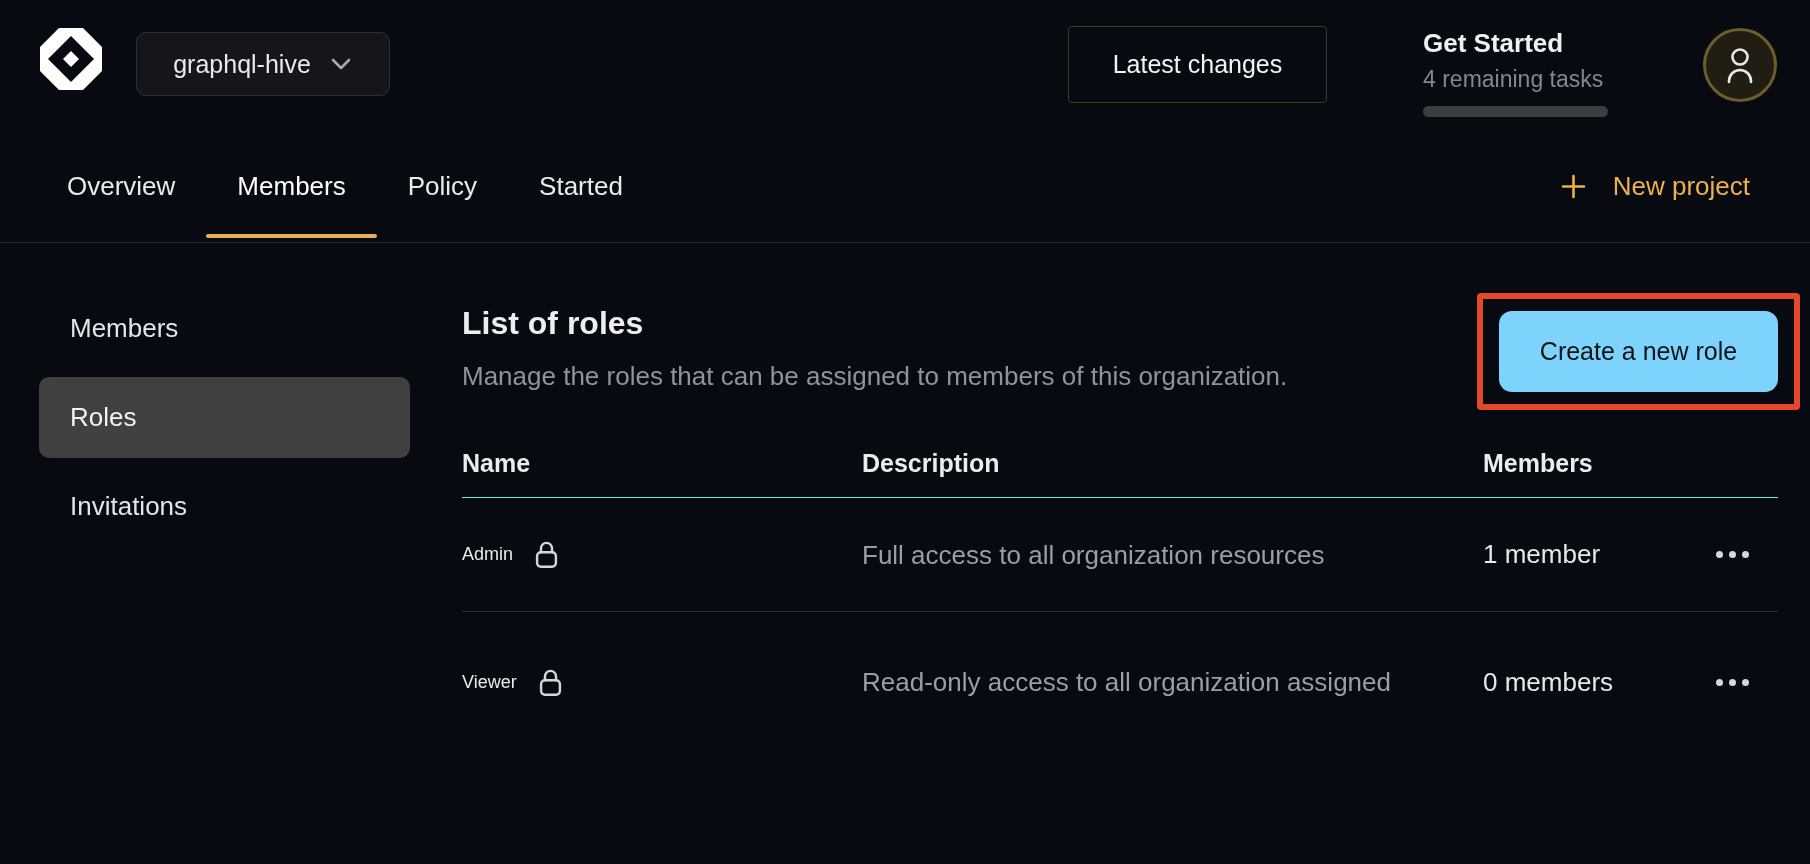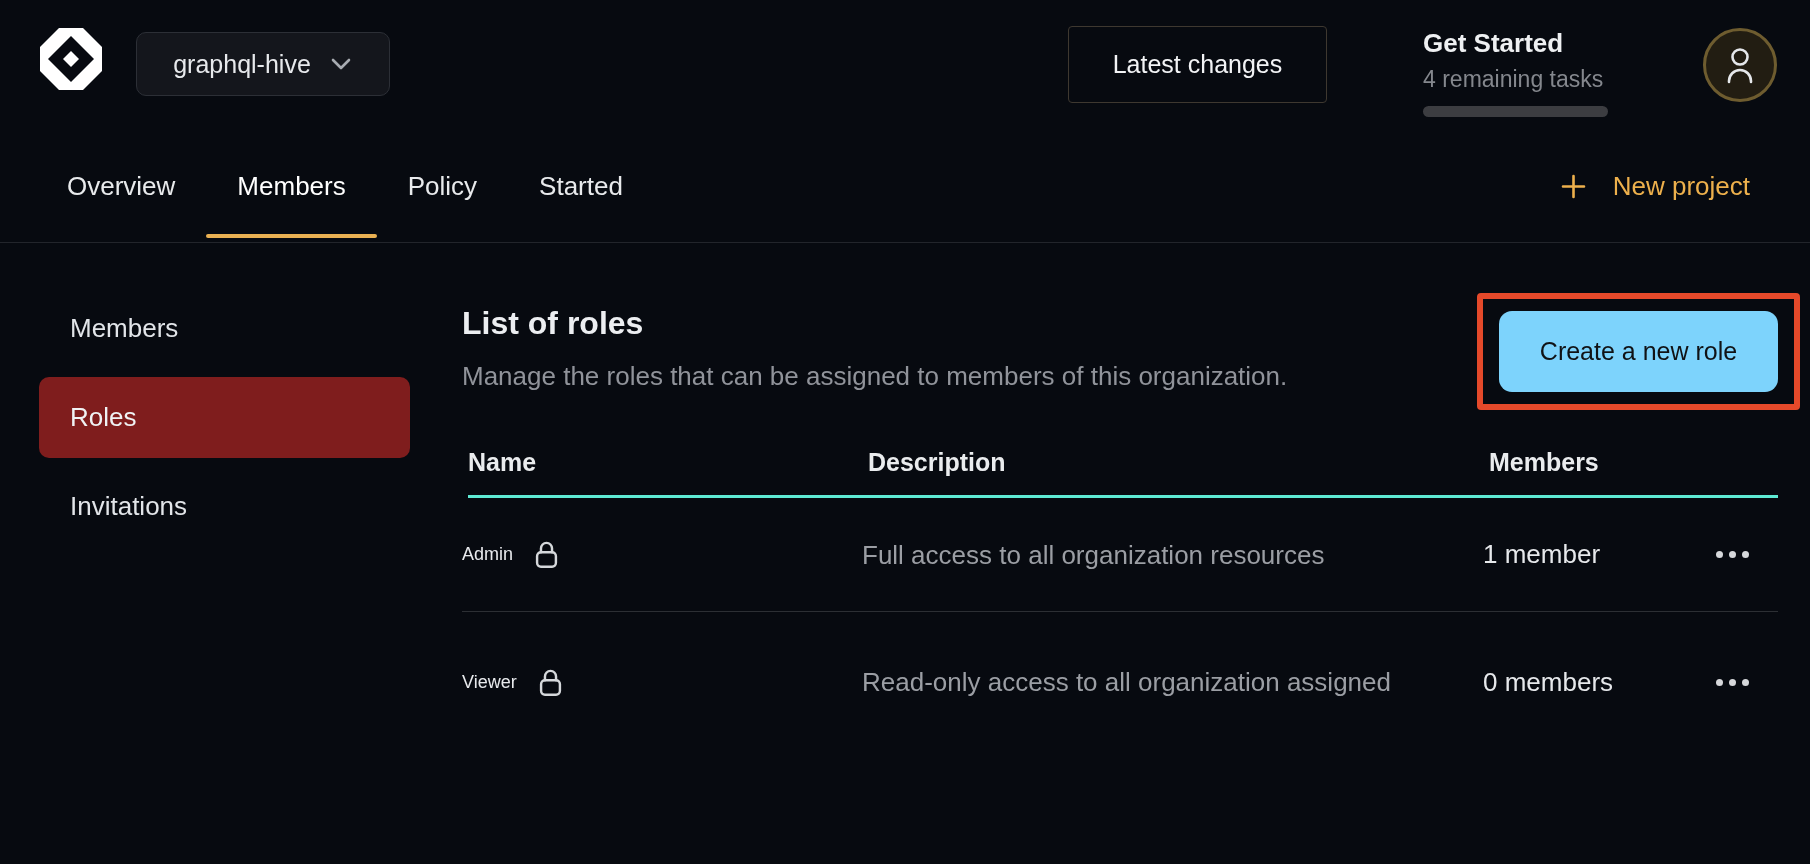--- a/index.html
+++ b/index.html
@@ -59,41 +59,41 @@
     color:#edb04c; font-size:26px; cursor:pointer;
   }
 
   
   .sidebar { position:absolute; left:39px; top:288px; width:371px; }
   .side-item {
     width:371px; height:81px; margin-bottom:8px; border-radius:10px;
     display:flex; align-items:center; padding-left:31px;
     font-size:26px; color:#e2e5e9; cursor:pointer;
   }
-  .side-item.active { background:#7f1d1d; color:#f0f2f4; }
+  .side-item.active { background:#404040; color:#f0f2f4; }
 
   
   .main { position:absolute; left:462px; top:243px; width:1316px; }
   .page-title { position:absolute; left:0; top:62px; font-size:32px; font-weight:700; color:#eceef1; }
   .page-subtitle { position:absolute; left:0; top:118px; font-size:26px; color:#90939a; }
 
   .annotation-box {
     position:absolute; left:1015px; top:50px; width:323px; height:117px;
     border:6px solid #e5492a; border-radius:4px;
     display:flex; align-items:center; justify-content:center;
   }
   .btn-create {
     width:279px; height:81px; background:#7dd3fc; color:#101215;
     border:none; border-radius:13px; font-size:25px; font-weight:500;
     font-family:"Liberation Sans","DejaVu Sans",sans-serif; cursor:pointer;
   }
 
   .roles-table { position:absolute; left:0; top:187px; width:1316px; }
   .t-row { display:grid; grid-template-columns:400px 621px 1fr; align-items:center; }
-  .t-head { height:68px; border-bottom:3px solid #5eead4;margin-left:6px; }
+  .t-head { height:68px; border-bottom:1px solid #5eead4; }
   .t-head .th { font-size:25px; font-weight:700; color:#eaecee; }
   .t-body-row { border-bottom:1px solid #2c2f34; }
   .row-admin { height:114px; }
   .row-viewer { height:140px; border-bottom:none; }
   .cell-name { display:flex; align-items:center; gap:20px; font-size:18px; color:#e8eaed; }
   .cell-desc { font-size:26px; line-height:38px; color:#9b9ea4; padding-right:60px; }
   .cell-members { display:flex; align-items:center; justify-content:space-between; padding-right:27px; font-size:26px; color:#e6e8eb; }
   .dots-btn { display:flex; gap:6px; align-items:center; background:none; border:none; cursor:pointer; padding:6px 2px; }
   .dots-btn i { width:7px; height:7px; border-radius:50%; background:#d6d8db; display:block; }
 

